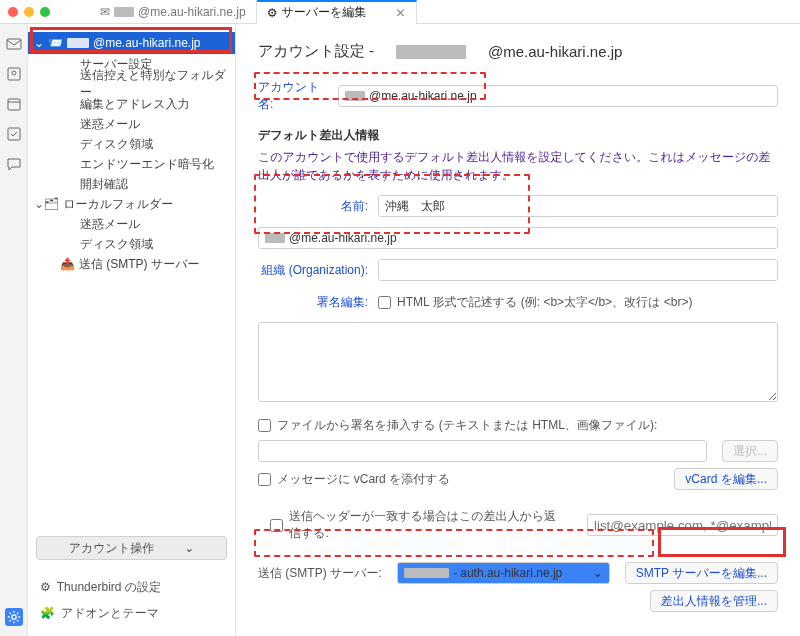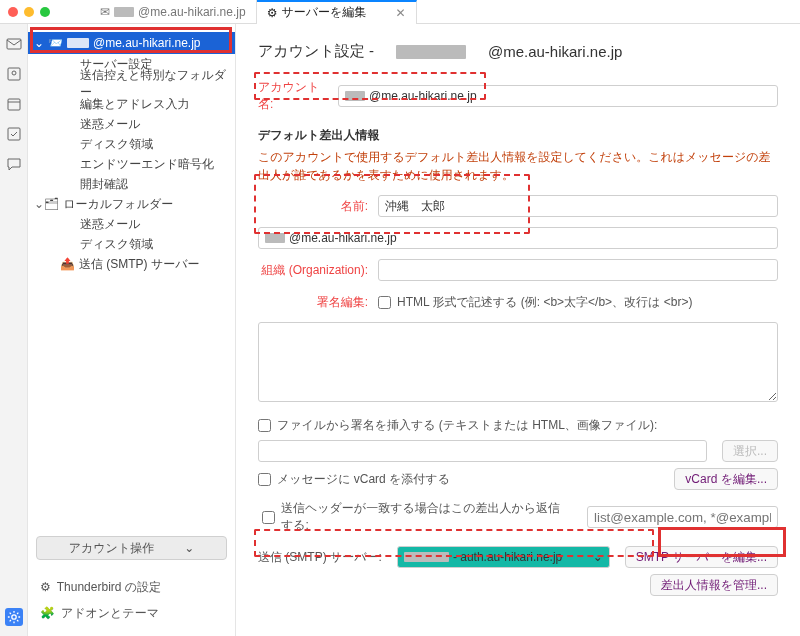--- a/index.html
+++ b/index.html
@@ -34,33 +34,33 @@
 .highlight-box { position: absolute; border: 3px solid #e03131; pointer-events: none; }
 
 .sidebar-footer { padding: 8px; }
 .acct-ops { background: #ececec; border: 1px solid #d0d0d0; border-radius: 4px; height: 24px; display: flex; align-items: center; justify-content: center; gap: 30px; color: #555; }
 .footer-links { padding: 6px 12px 10px; }
 .footer-links .fl { display: flex; align-items: center; gap: 6px; height: 26px; color: #555; }
 
 .content { flex: 1; padding: 18px 22px; overflow: auto; }
 .h1row { display: flex; align-items: center; gap: 22px; font-size: 15px; margin-bottom: 18px; }
 .row { display: flex; align-items: center; margin-bottom: 8px; min-height: 24px; }
-.row .lbl { width: 120px; text-align: right; padding-right: 10px; color: #ef4444; }
+.row .lbl { width: 120px; text-align: right; padding-right: 10px; color: #1d4ed8; }
 .row input[type=text], .row .txt, .row select {
   flex: 1; height: 22px; border: 1px solid #cfcfcf; border-radius: 3px; padding: 0 6px; font-size: 12px; color: #333;
 }
 .section-title { font-weight: 600; margin: 14px 0 4px; }
-.section-desc { color: #c2410c; margin-bottom: 10px; line-height: 1.5; font-family: Liberation Serif, serif; }
+.section-desc { color: #4c1d95; margin-bottom: 10px; line-height: 1.5; font-family: Liberation Serif, serif; }
 .sig-area { width: 100%; height: 80px; border: 1px solid #cfcfcf; border-radius: 3px; }
 .checkrow { display: flex; align-items: center; gap: 6px; margin: 6px 0; color: #555; }
 .checkrow input[type=checkbox]{ width:13px; height:13px; }
 .rowend { display: flex; align-items: center; gap: 15px; margin: 6px 0; }
 .rowend .lbl2 { color: #555; }
 .rowend .spacer{flex:1;}
-.btn { border: 1px solid #cfcfcf; background: #f8f8f8; border-radius: 4px; height: 22px; padding: 0 10px; color: #701a75; display:flex; align-items:center;}
+.btn { border: 1px solid #cfcfcf; background: #f8f8f8; border-radius: 4px; height: 22px; padding: 0 10px; color: #1d4ed8; display:flex; align-items:center;}
 .btn.disabled { color:#bbb; }
 .rtrow { display:flex; justify-content:flex-end; margin-top:6px;align-items:center;}
 .file-input{ flex:1; height:22px; border:1px solid #cfcfcf; border-radius:3px; }
 
 .dashed-red { border: 2px dashed #e03131; position: absolute; pointer-events: none; border-radius: 2px; }
 .solid-red { border: 3px solid #e03131; position: absolute; pointer-events: none; }
 
 .content-wrap{position:relative;}
 svg{display:block;}
 </style>
@@ -253,30 +253,30 @@
         <input type="checkbox" style="">
         <span>メッセージに vCard を添付する</span>
       </div>
       <div class="spacer"></div>
       <div class="btn">
           <span>vCard を編集...</span>
         </div>
     </div>
 
     <div class="rowend">
-      <div class="checkrow" style="margin:4px">
+      <div class="checkrow" style="margin:12px">
         <input type="checkbox" style="">
         <span>送信ヘッダーが一致する場合はこの差出人から返信する:</span>
       </div>
       <input type="text" style="flex: 1 1 0%; height: 22px; border: 1px solid rgb(207, 207, 207); border-radius: 3px; padding: 0px 6px; color: rgb(170, 170, 170);" placeholder="list@example.com, *@example.com">
     </div>
 
     <div class="rowend" style="margin-top:8px">
       <span class="lbl2">送信 (SMTP) サーバー:</span>
-      <div style="flex:1; height:22px; border:1px solid #cfcfcf; border-radius:3px; display:flex; align-items:center; padding:0 6px; background:#14b8a6; justify-content:space-between">
+      <div style="flex:1; height:22px; border:1px solid #cfcfcf; border-radius:3px; display:flex; align-items:center; padding:0 6px; background:#3b82f6; justify-content:space-between">
         <span style="display:flex;align-items:center;gap:4px">
           <span class="mask" style="width:45px"></span>
           <span> - auth.au-hikari.ne.jp</span>
         </span>
         <span>⌄</span>
       </div>
       <div class="btn">
           <span>SMTP サーバーを編集...</span>
         </div>
     </div>

